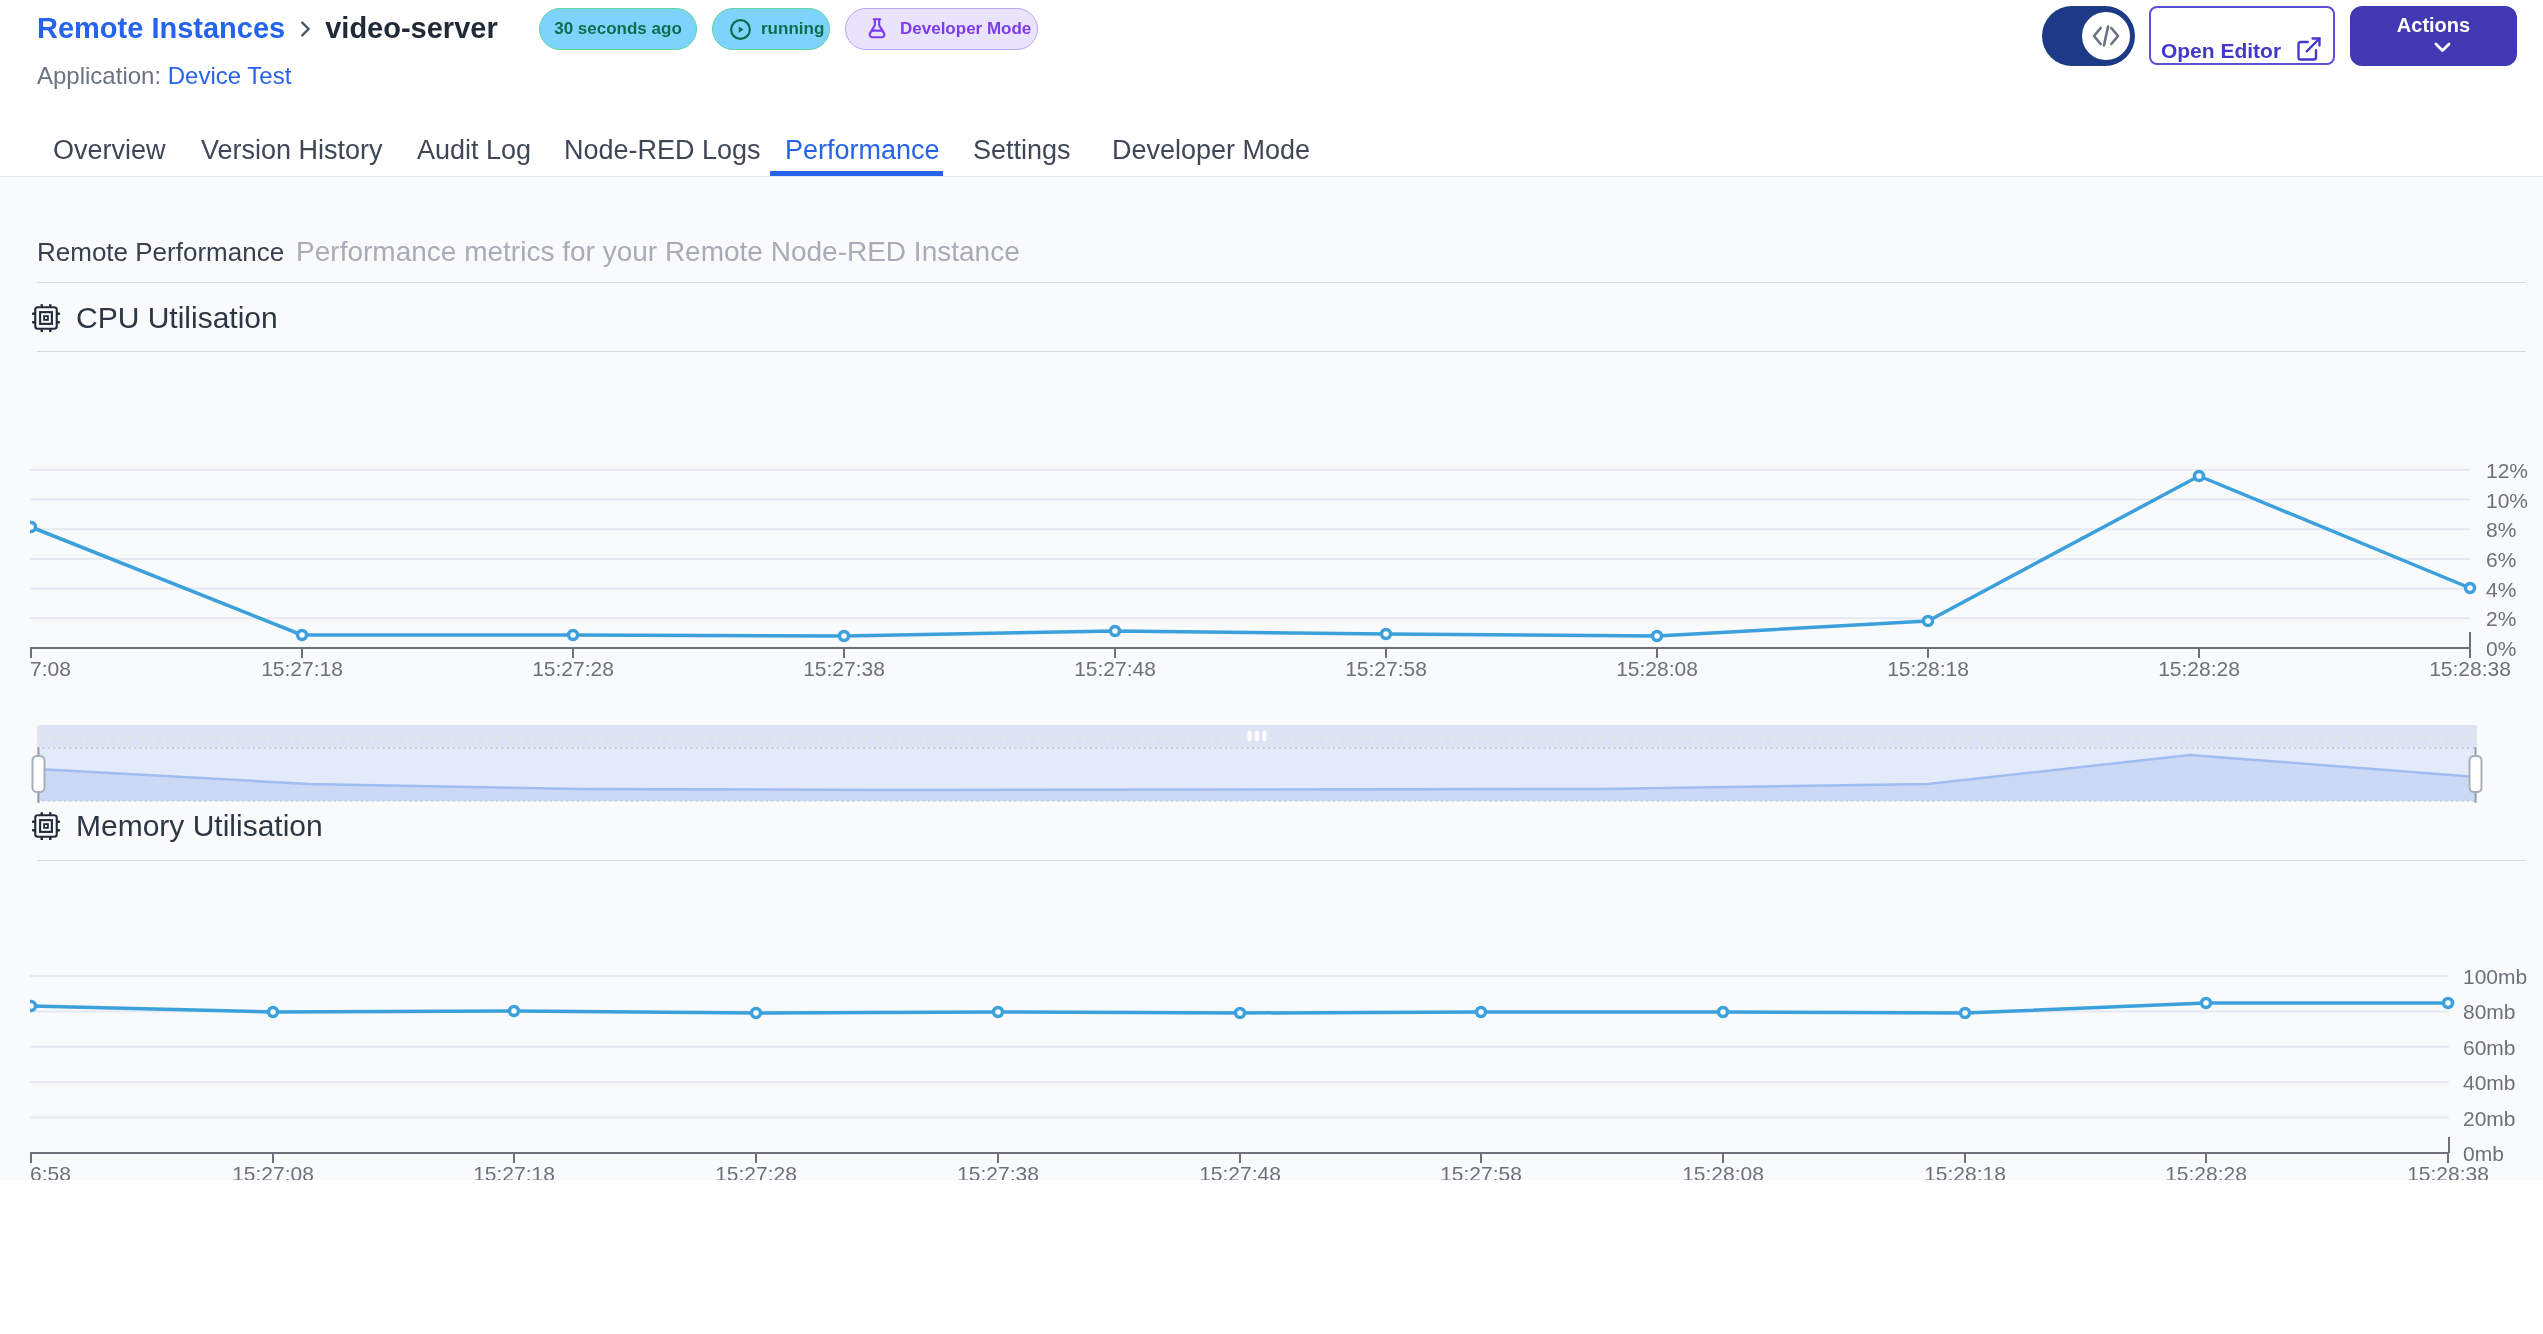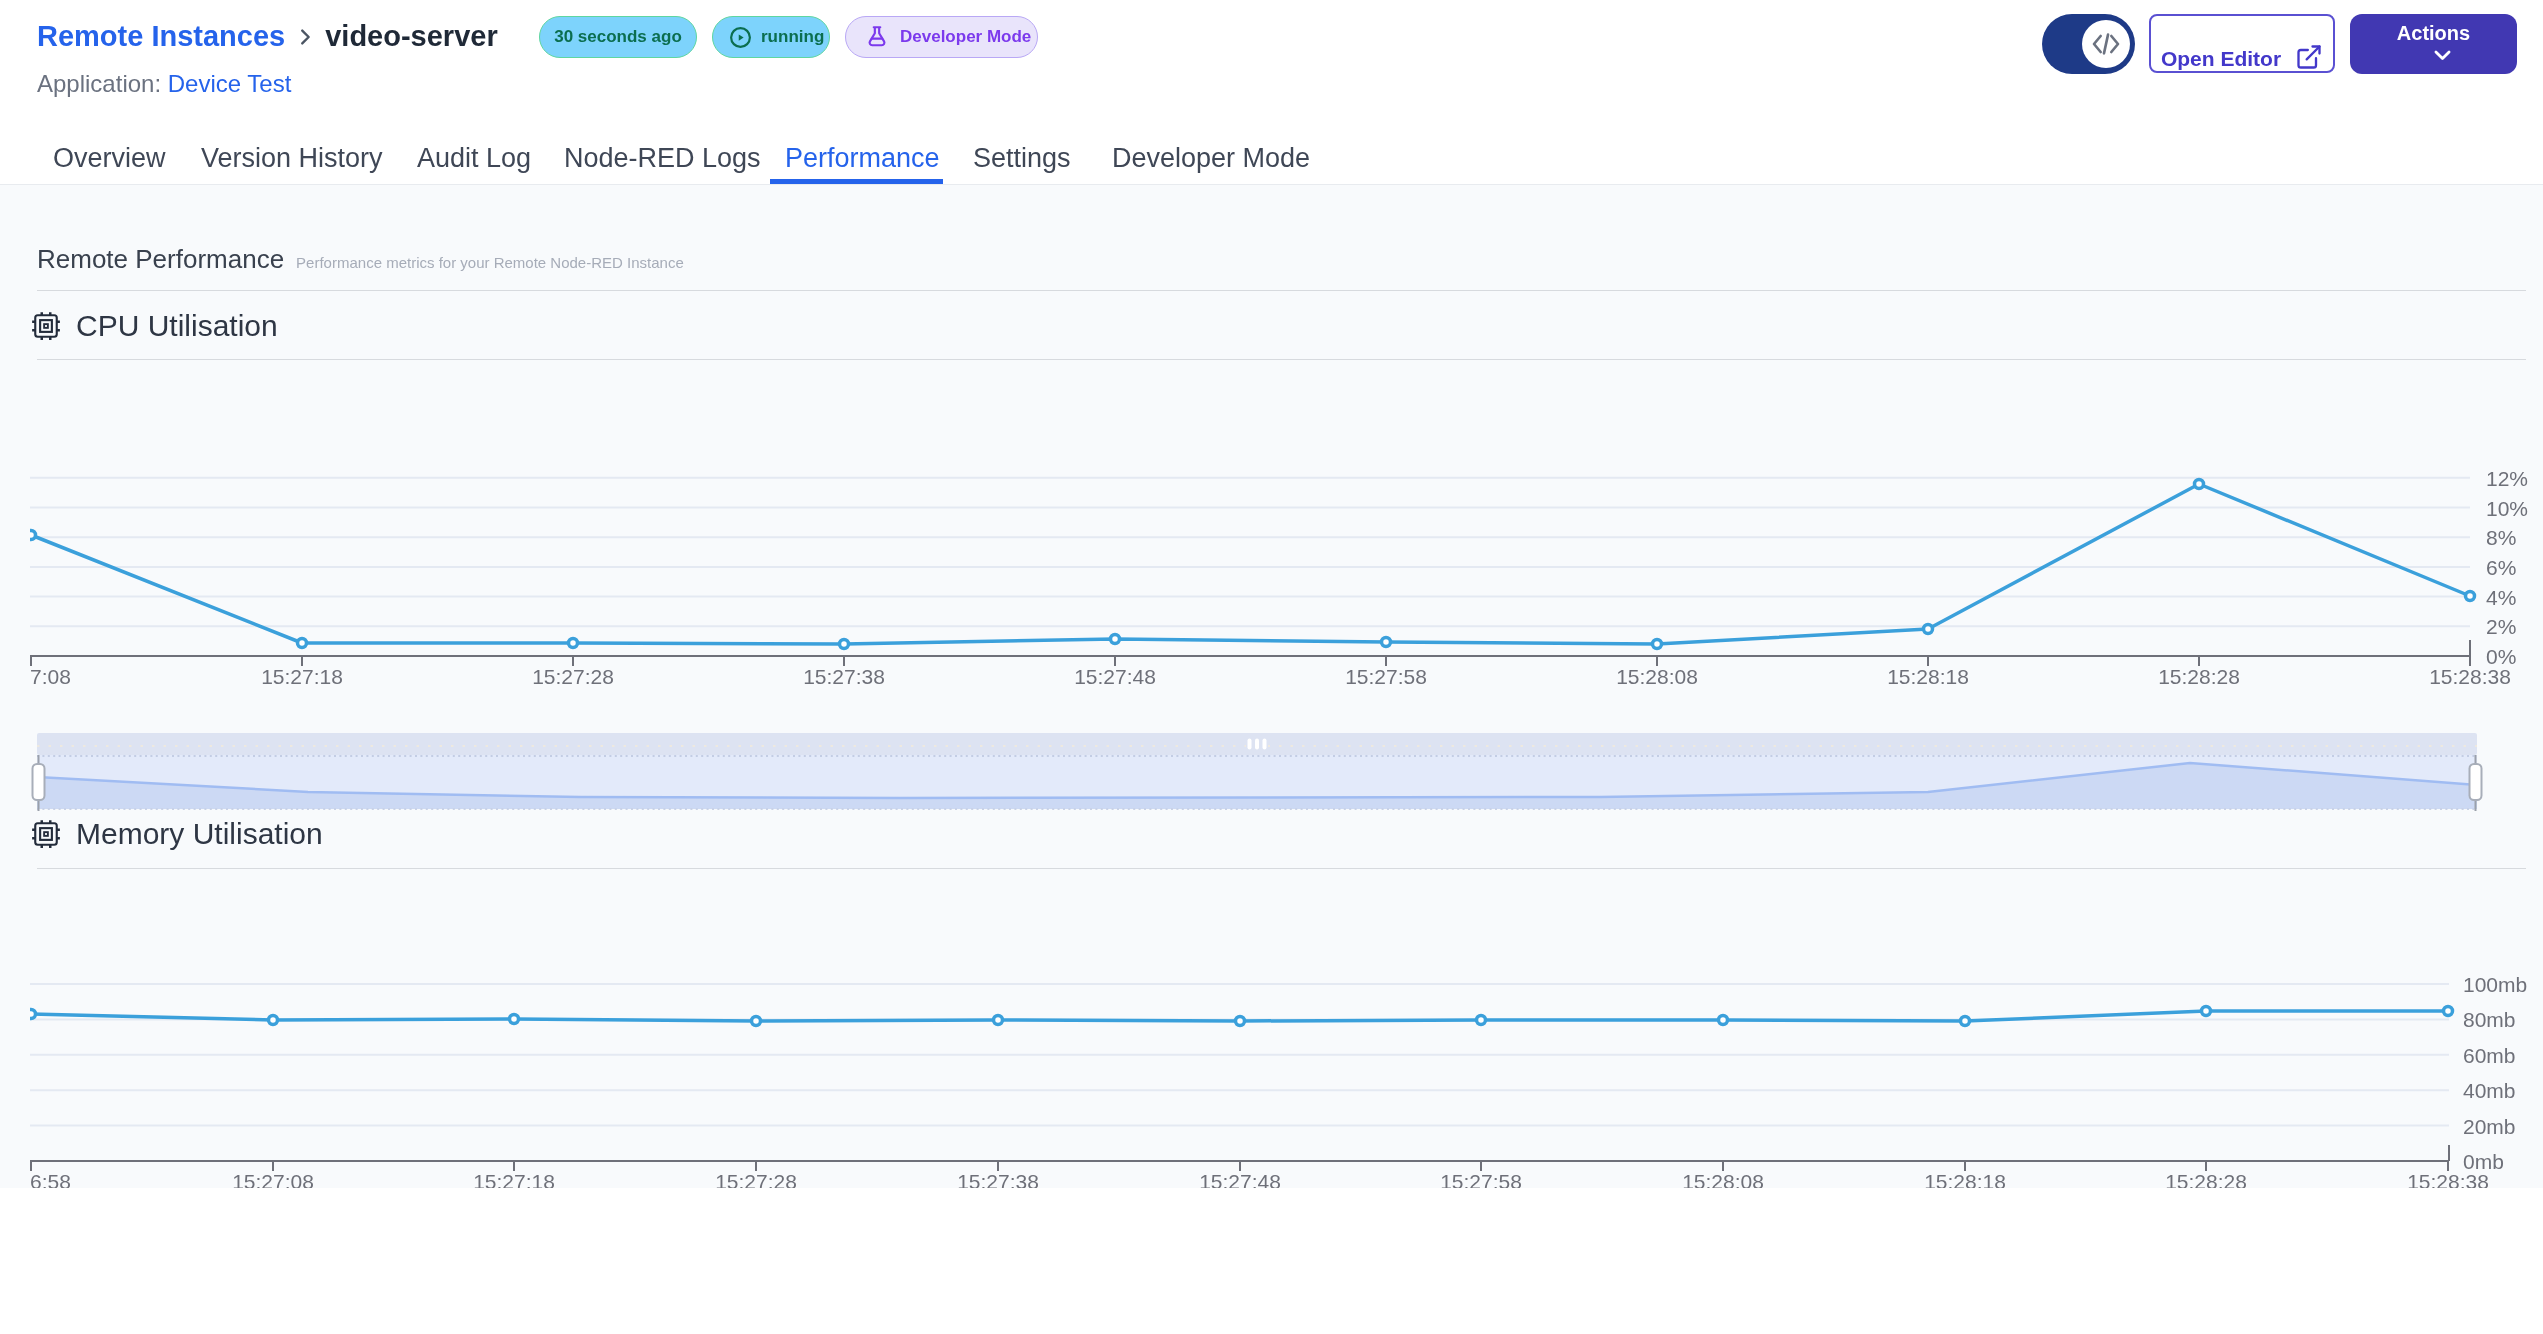--- a/index.html
+++ b/index.html
@@ -1,35 +1,35 @@
 <!DOCTYPE html>
 <html><head>
 <meta charset="utf-8">
 <style>
 * { margin:0; padding:0; box-sizing:border-box; }
 html,body { width:2543px; height:1334px; background:#fff; font-family:"Liberation Sans", sans-serif; }
-#page { position:relative; width:2543px; height:1180px; overflow:hidden;margin-top:8px; }
+#page { position:relative; width:2543px; height:1180px; overflow:hidden; }
 .abs { position:absolute; }
 svg text { font-family:"Liberation Sans", sans-serif; }
 #crumb { position:absolute; left:37px; top:12px; font-size:29px; font-weight:bold; color:#1f2937; white-space:nowrap; display:flex; align-items:center; }
 #crumb a { color:#2563eb; }
 #crumb svg { margin:0 9px; }
 #appline { position:absolute; left:37px; top:62px; font-size:24px; color:#6b7280; }
 #appline a { color:#2563eb; }
 .badge { position:absolute; top:8px; height:42px; border-radius:21px; display:flex; align-items:center; font-size:17px; font-weight:bold; white-space:nowrap; }
 .badge-green { background:#7dd3fc; border:1px solid #5fd6a0; color:#0b6e4f; }
 .badge-purple { background:#e9e4fb; border:1px solid #b9a8f5; color:#7c3aed; }
 .tab { position:absolute; top:135px; font-size:27px; line-height:30px; color:#3f4756; white-space:nowrap; }
 .tab.active { color:#2563eb; }
 #tabline { position:absolute; left:0; top:176px; width:2543px; height:1px; background:#e8ebef; }
 #tabunderline { position:absolute; top:171px; height:6px; background:#2563eb; left:770px; width:173px; }
 #content { position:absolute; left:0; top:177px; width:2543px; height:1157px; background:#f8fafc; }
 .h2row { position:absolute; left:37px; white-space:nowrap; }
 .h2row .t { font-size:26px; color:#39414e; }
-.h2row .s { font-size:15px; color:#a6acb8; padding-left:12px; }
+.h2row .s { font-size:28px; color:#a6acb8; padding-left:12px; }
 .divider { position:absolute; left:37px; width:2489px; height:1px; background:#d7dade; }
 .sect { position:absolute; left:31px; height:36px; white-space:nowrap; display:flex; align-items:center; }
 .sect svg { margin-right:15px; }
 .sect .t { font-size:30px; color:#2e3644; }
 #toggle { position:absolute; left:2042px; top:6px; width:93px; height:60px; border-radius:30px; background:#1e3a87; }
 #toggle .knob { position:absolute; right:5px; top:6px; width:48px; height:48px; border-radius:24px; background:#fff; display:flex; align-items:center; justify-content:center; }
 #openeditor { position:absolute; left:2149px; top:6px; width:186px; height:59px; border:2px solid #5a50d2; border-radius:8px; background:#fff; color:#4338ca; font-size:21px; font-weight:bold; display:flex; align-items:flex-end; justify-content:center; white-space:nowrap; }
 #actions { position:absolute; left:2350px; top:6px; width:167px; height:60px; border-radius:12px; background:#4138b2; color:#fff; font-size:20px; font-weight:bold; display:flex; align-items:center; justify-content:center; white-space:nowrap;flex-direction:column; }
 </style>
 </head>

